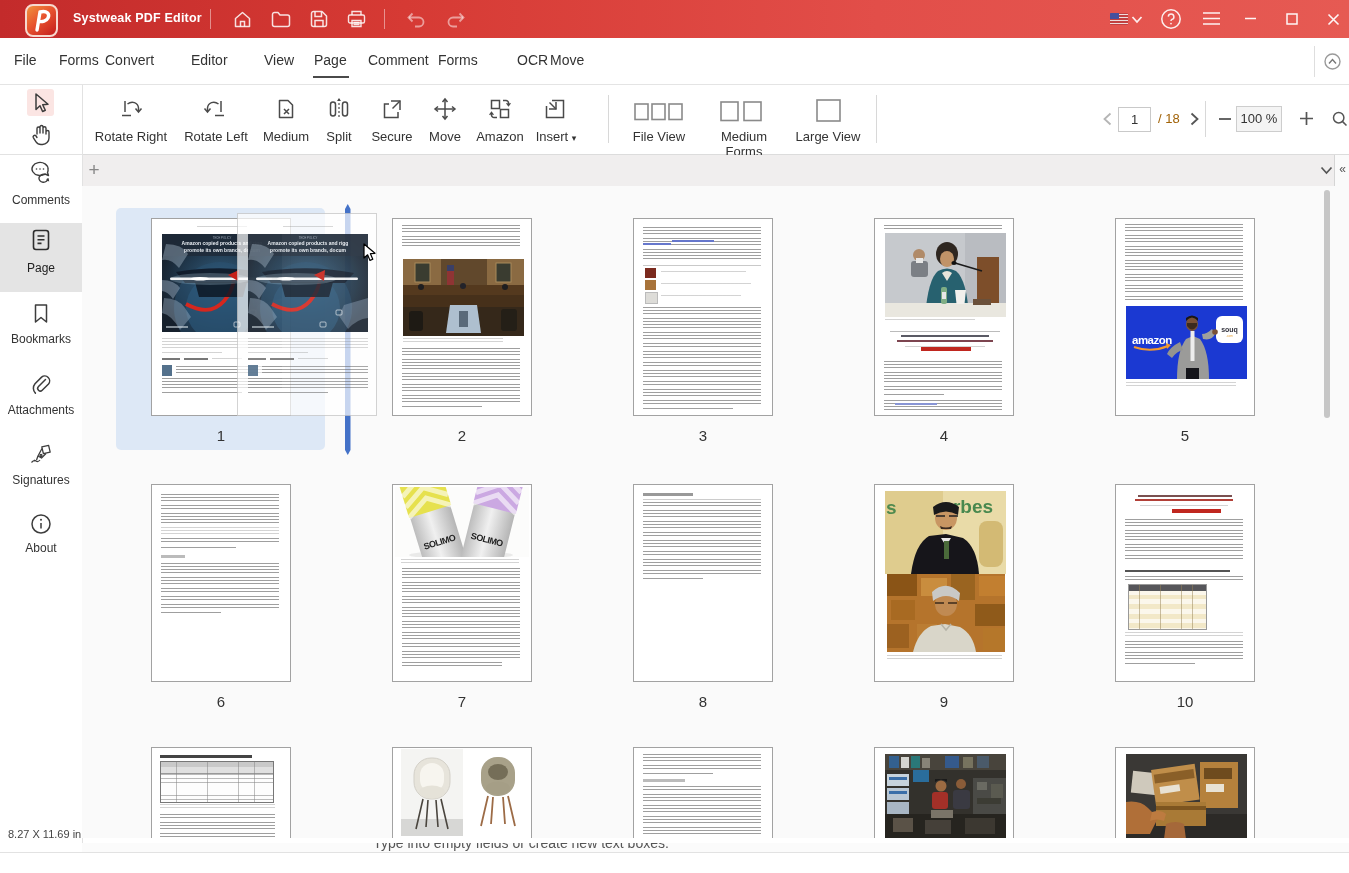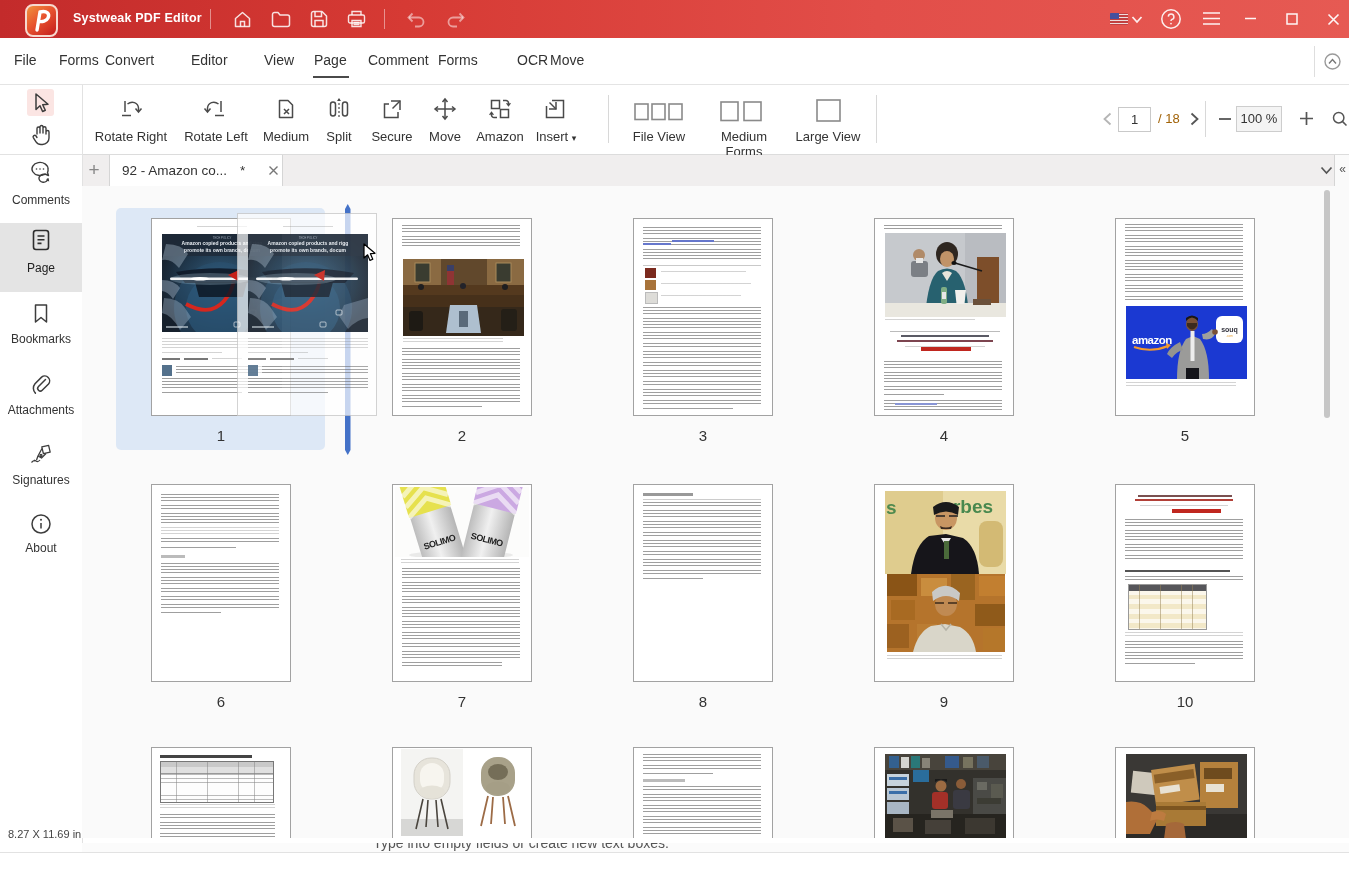--- a/index.html
+++ b/index.html
@@ -205,27 +205,20 @@
       <path d="M6.5 0 V13 M0 6.5 H13"></path>
     </svg>
   <svg class="a" style="left:1250px;top:26px" width="16" height="16" viewBox="0 0 16 16" fill="none" stroke="#555" stroke-width="1.5">
       <circle cx="6.7" cy="6.7" r="5.2"></circle>
       <path d="M10.6 10.6 L14.5 14.5"></path>
     </svg>
 </div>
 
 <div class="a" style="left:82px;top:155px;width:1267px;height:31px;background:#f0eeee">
   <div class="a" style="left:2px;top:4px;width:20px;height:22px;font-size:19px;color:#888;text-align:center;line-height:21px;font-weight:400">+</div>
-  <div class="a" style="left:27px;top:0;width:172px;height:31px;background:#fff;border-left:1px solid #d5d5d5;border-right:1px solid #d5d5d5">
-    <span class="a" style="left:12px;top:8px;font-size:13.5px;color:#333">92 - Amazon co...</span>
-    <span class="a" style="left:130px;top:8px;font-size:13.5px;color:#333">*</span>
-    <svg class="a" style="left:158px;top:10px" width="11" height="11" viewBox="0 0 11 11" stroke="#777" stroke-width="1.4">
-        <path d="M1.5 1.5 L9.5 9.5 M9.5 1.5 L1.5 9.5"></path>
-      </svg>
-  </div>
   <svg class="a" style="left:1238px;top:11px" width="13" height="9" viewBox="0 0 13 9" fill="none" stroke="#555" stroke-width="1.7">
       <path d="M1.5 1.5 L6.5 7 L11.5 1.5"></path>
     </svg>
   <div class="a" style="left:1252px;top:0;width:15px;height:31px;background:#fafafa;border-left:1px solid #d5d5d5;font-size:12px;color:#555;text-align:center;line-height:29px">«</div>
 </div>
 
 <div class="a" style="left:0;top:85px;width:82px;height:768px;background:#fff;border-right:1px solid #e2e2e2">
   <div class="a" style="left:27px;top:4px;width:27px;height:27px;background:#fbe5e3;border-radius:3px"></div>
   <svg class="a" style="left:32px;top:7px" width="18" height="21" viewBox="0 0 18 21" fill="none" stroke="#3d3d3d" stroke-width="1.5" stroke-linejoin="round">
       <path d="M4 2 V17.5 L8 13.8 L10.6 19.5 L13.3 18.2 L10.7 12.7 L16 12.2 Z"></path>

